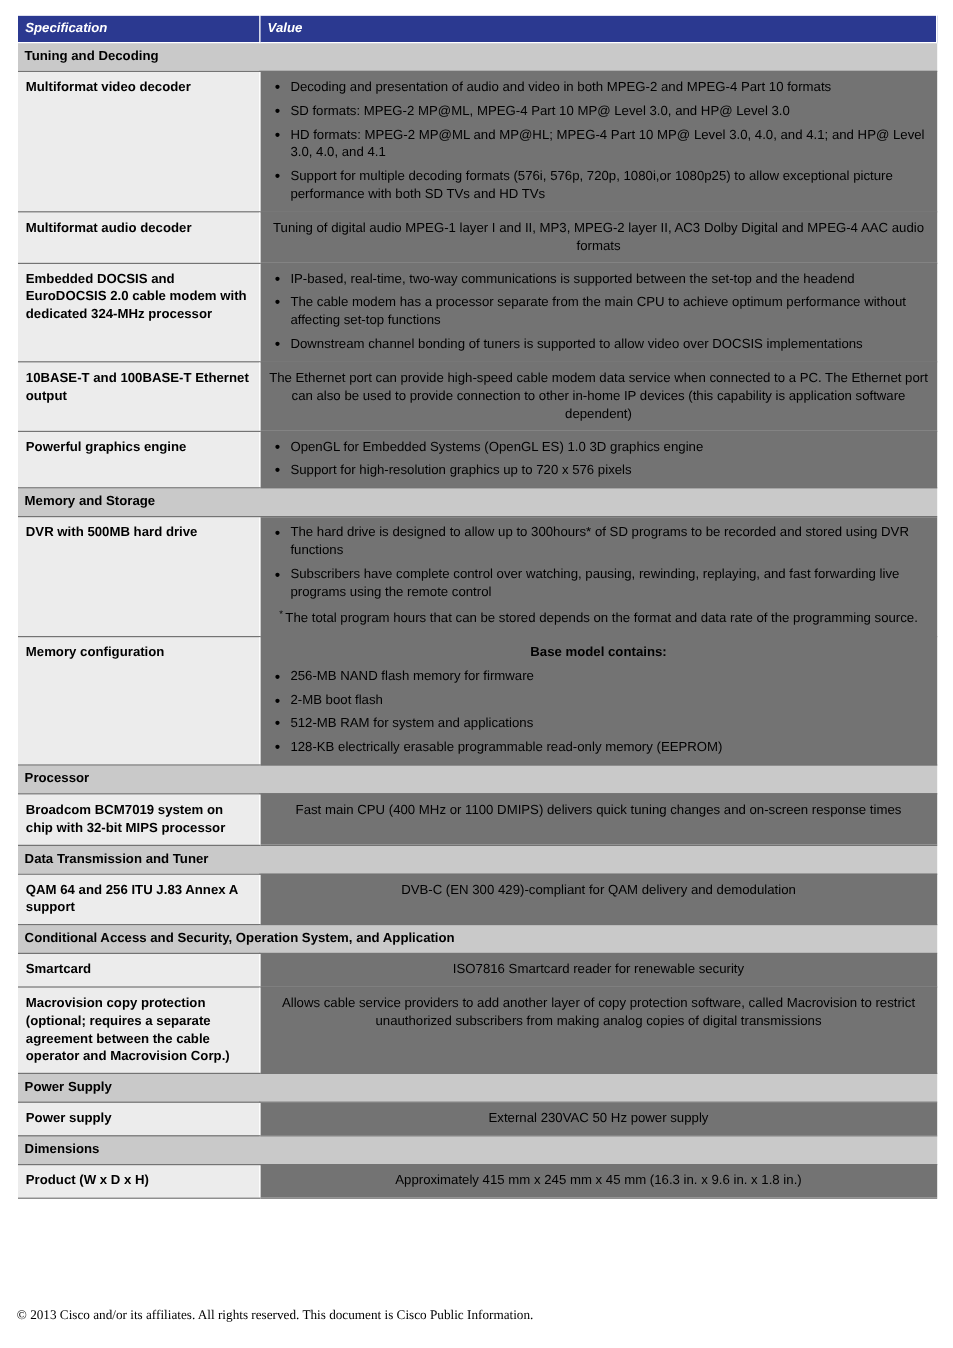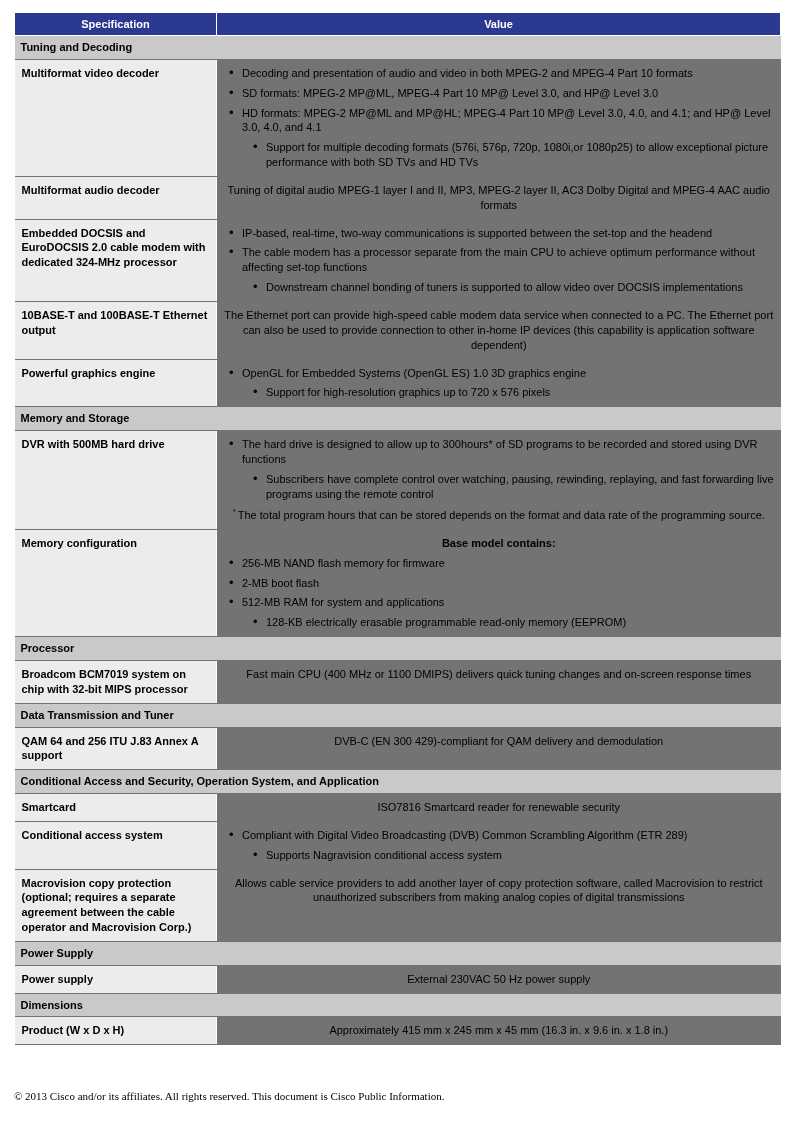--- a/index.html
+++ b/index.html
@@ -24,25 +24,26 @@
     width: 766px;
     table-layout: fixed;
     font-size: 11px;
   }
   table.spec col.c1 { width: 202px; }
   table.spec col.c2 { width: 564px; }
 
   table.spec th {
     background: #2b3990;
     color: #ffffff;
-    text-align: center;
+    text-align: left;
     font-weight: bold;
     font-size: 11px;
     padding: 5px 6px;
     border: 1px solid #ffffff;
+    font-style: italic;
   }
   table.spec td {
     vertical-align: top;
     padding: 6px 7px;
     border-bottom: 1px solid #737373;
     line-height: 1.35;
   }
   tr.section td {
     background: #c9c9c9;
     font-weight: bold;
@@ -64,21 +65,21 @@
   td.value ul {
     margin: 0;
     padding-left: 17px;
     list-style: none;
   }
   td.value ul li {
     position: relative;
     margin-bottom: 5px;
     padding-left: 1px;
   }
-  td.value ul li:last-child { margin-bottom: 0; margin-left: 24px; }
+  td.value ul li:last-child { margin-bottom: 0; }
   td.value ul li:before {
     content: "\2022";
     position: absolute;
     left: -12px;
     top: -1px;
     font-size: 13px;
     line-height: 1.3;
   }
   td.value p.intro { margin-bottom: 5px; font-weight: bold; }
   td.value p.note {
@@ -206,29 +207,20 @@
         <tr class="section">
           <td colspan="2">Conditional Access and Security, Operation System, and Application</td>
         </tr>
         <tr>
           <td class="label">Smartcard</td>
           <td class="value">
             <p>ISO7816 Smartcard reader for renewable security</p>
           </td>
         </tr>
         <tr>
-          <td class="label">Conditional access system</td>
-          <td class="value">
-            <ul>
-              <li>Compliant with Digital Video Broadcasting (DVB) Common Scrambling Algorithm (ETR 289)</li>
-              <li>Supports Nagravision conditional access system</li>
-            </ul>
-          </td>
-        </tr>
-        <tr>
           <td class="label">Macrovision copy protection (optional; requires a separate agreement between the cable operator and Macrovision Corp.)</td>
           <td class="value">
             <p>Allows cable service providers to add another layer of copy protection software, called Macrovision to restrict unauthorized subscribers from making analog copies of digital transmissions</p>
           </td>
         </tr>
         <tr class="section">
           <td colspan="2">Power Supply</td>
         </tr>
         <tr>
           <td class="label">Power supply</td>

